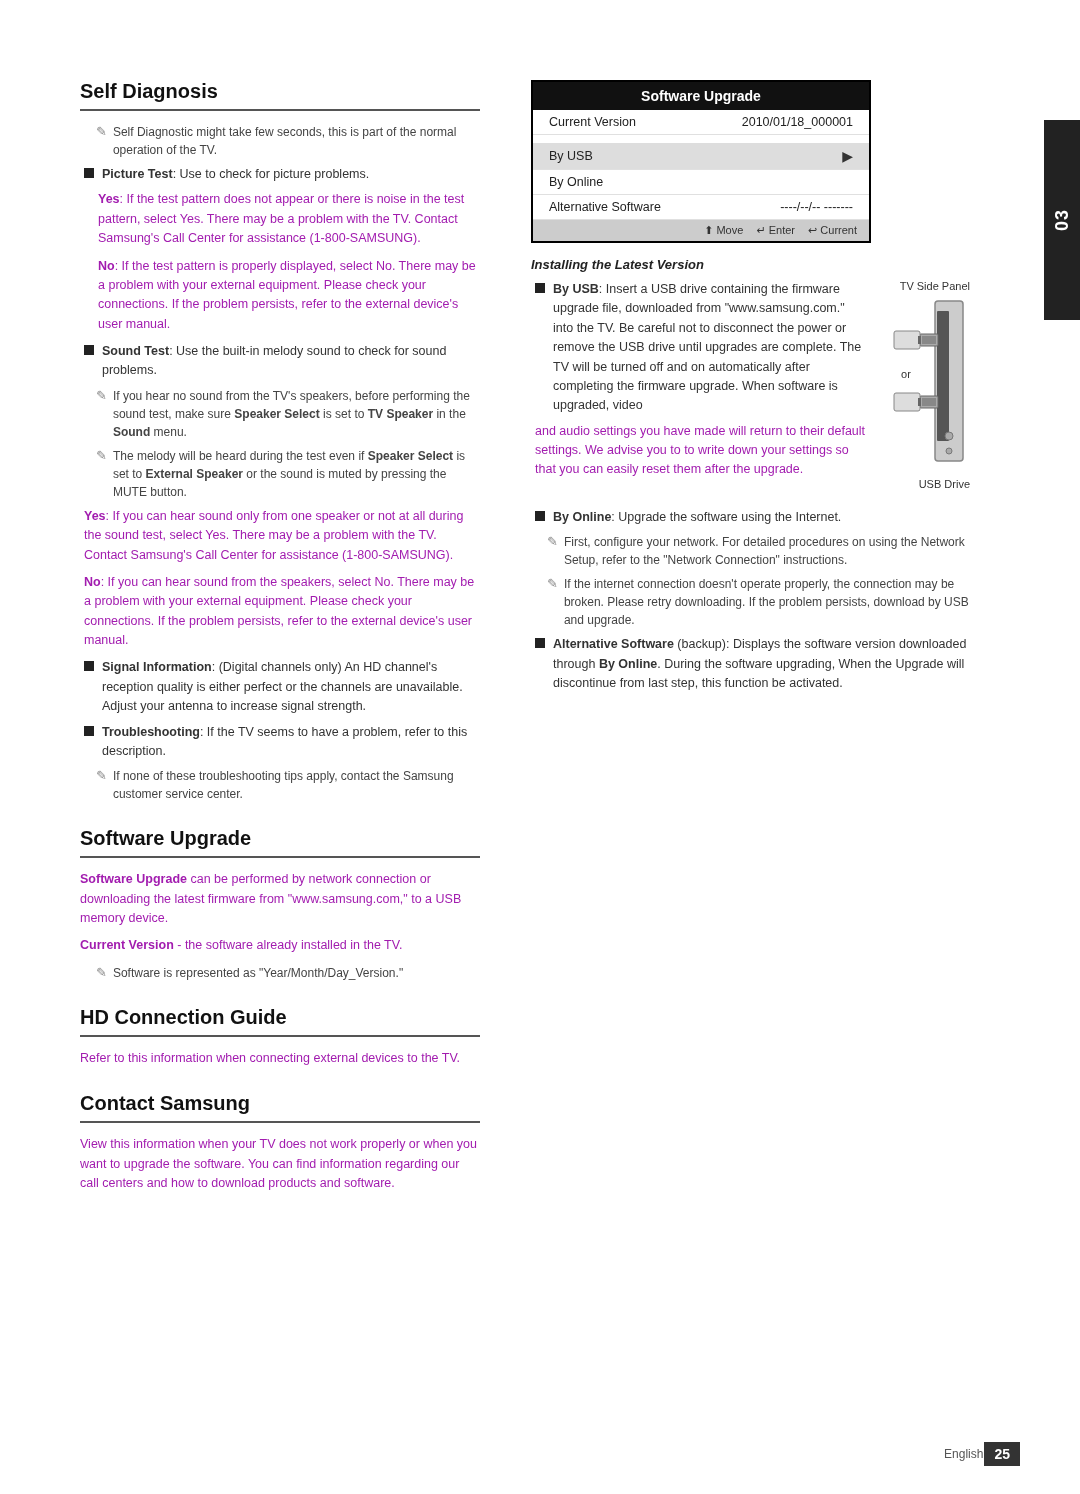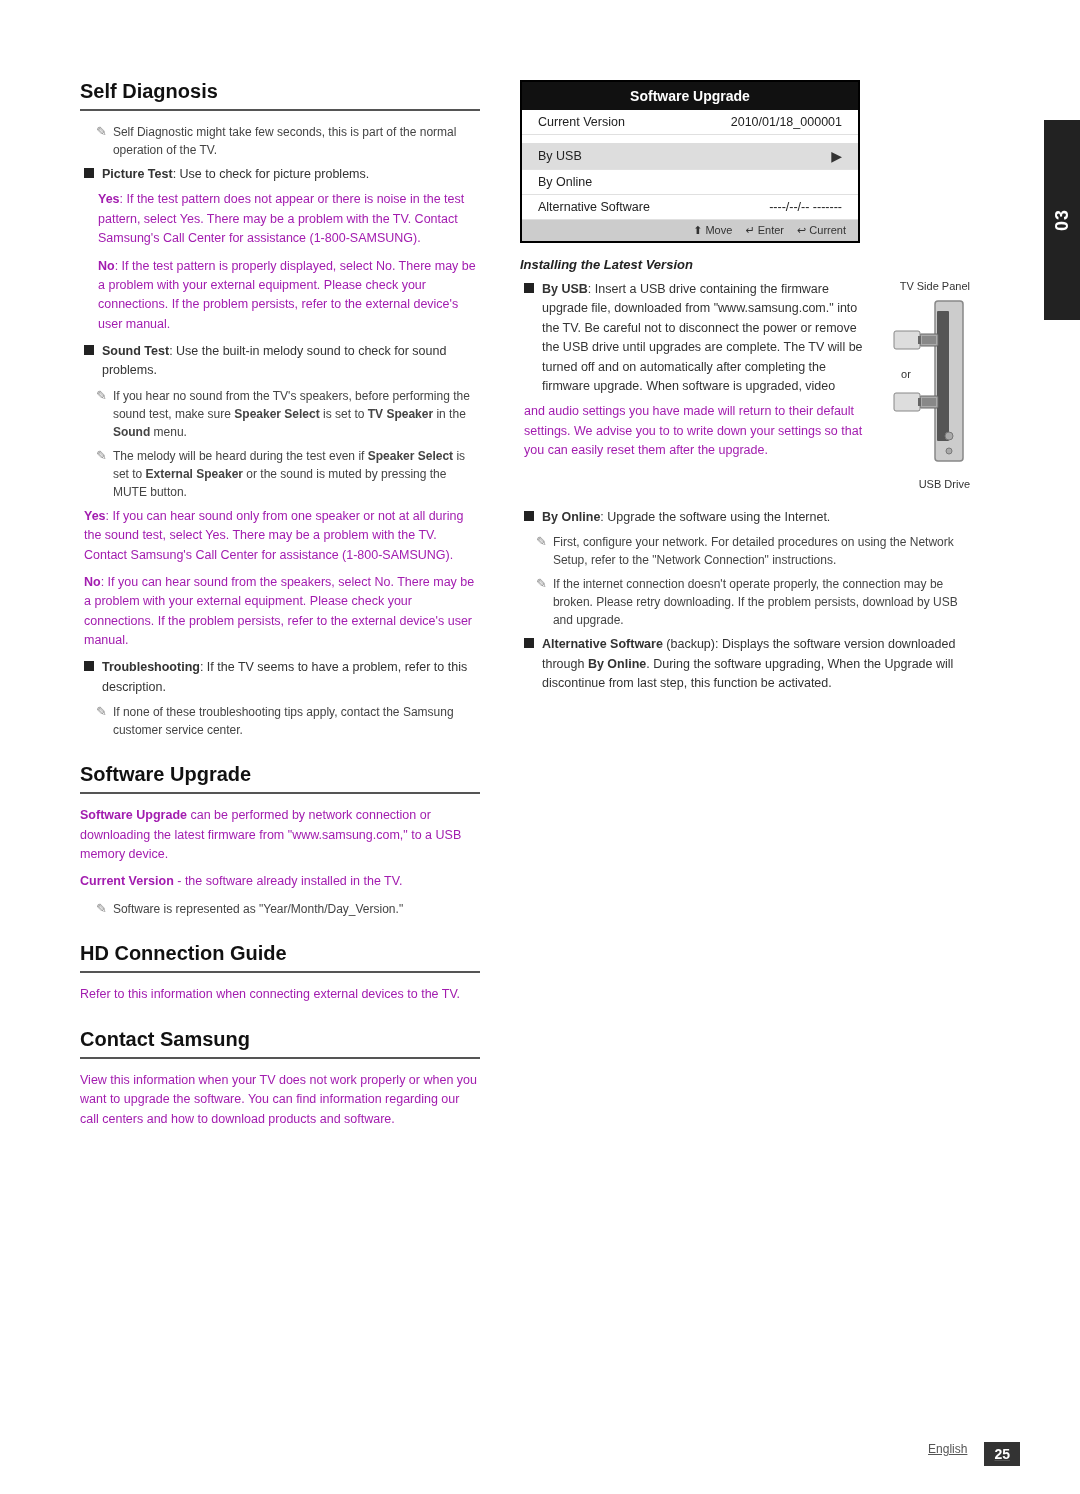--- a/index.html
+++ b/index.html
@@ -42,21 +42,21 @@
     }
     .side-tab .tab-number {
       font-size: 18px;
       font-weight: bold;
     }
     
     .content {
       display: flex;
       flex: 1;
       padding: 40px 60px 40px 80px;
-      gap: 0;
+      gap: 11px;
     }
     .left-col {
       width: 430px;
       padding-right: 30px;
     }
     .right-col {
       flex: 1;
       padding-left: 10px;
     }
     
@@ -199,22 +199,22 @@
       margin-bottom: 24px;
     }
     
     .page-footer {
       position: absolute;
       bottom: 28px;
       right: 60px;
       font-size: 12px;
       color: #555;
       display: flex;
-      gap: 17px;
-      text-decoration: underline;
+      align-items: center;
+      gap: 1px;
     }
     .page-number-box {
       background: #333;
       color: #fff;
       padding: 4px 10px;
       font-size: 14px;
       font-weight: bold;
     }
     .right-col-inner {
       padding-right: 50px;
@@ -270,20 +270,26 @@
           <span class="note-content">The melody will be heard during the test even if <strong>Speaker Select</strong> is set to <strong>External Speaker</strong> or the sound is muted by pressing the MUTE button.</span>
         </div>
 
         <div class="section-body" style="padding-left: 4px;">
           <strong>Yes</strong>: If you can hear sound only from one speaker or not at all during the sound test, select Yes. There may be a problem with the TV. Contact Samsung's Call Center for assistance (1-800-SAMSUNG).
         </div>
         <div class="section-body" style="padding-left: 4px;">
           <strong>No</strong>: If you can hear sound from the speakers, select No. There may be a problem with your external equipment. Please check your connections. If the problem persists, refer to the external device's user manual.
         </div>
 
+        <div class="bullet-item">
+          <div class="bullet-square"></div>
+          <div class="bullet-content">
+            <strong>Signal Information</strong><span>: (Digital channels only) An HD channel's reception quality is either perfect or the channels are unavailable. Adjust your antenna to increase signal strength.</span>
+          </div>
+        </div>
 
         <div class="bullet-item">
           <div class="bullet-square"></div>
           <div class="bullet-content">
             <strong>Troubleshooting</strong><span>: If the TV seems to have a problem, refer to this description.</span>
           </div>
         </div>
         <div class="note-item">
           <span class="note-icon">✎</span>
           <span class="note-content">If none of these troubleshooting tips apply, contact the Samsung customer service center.</span>

